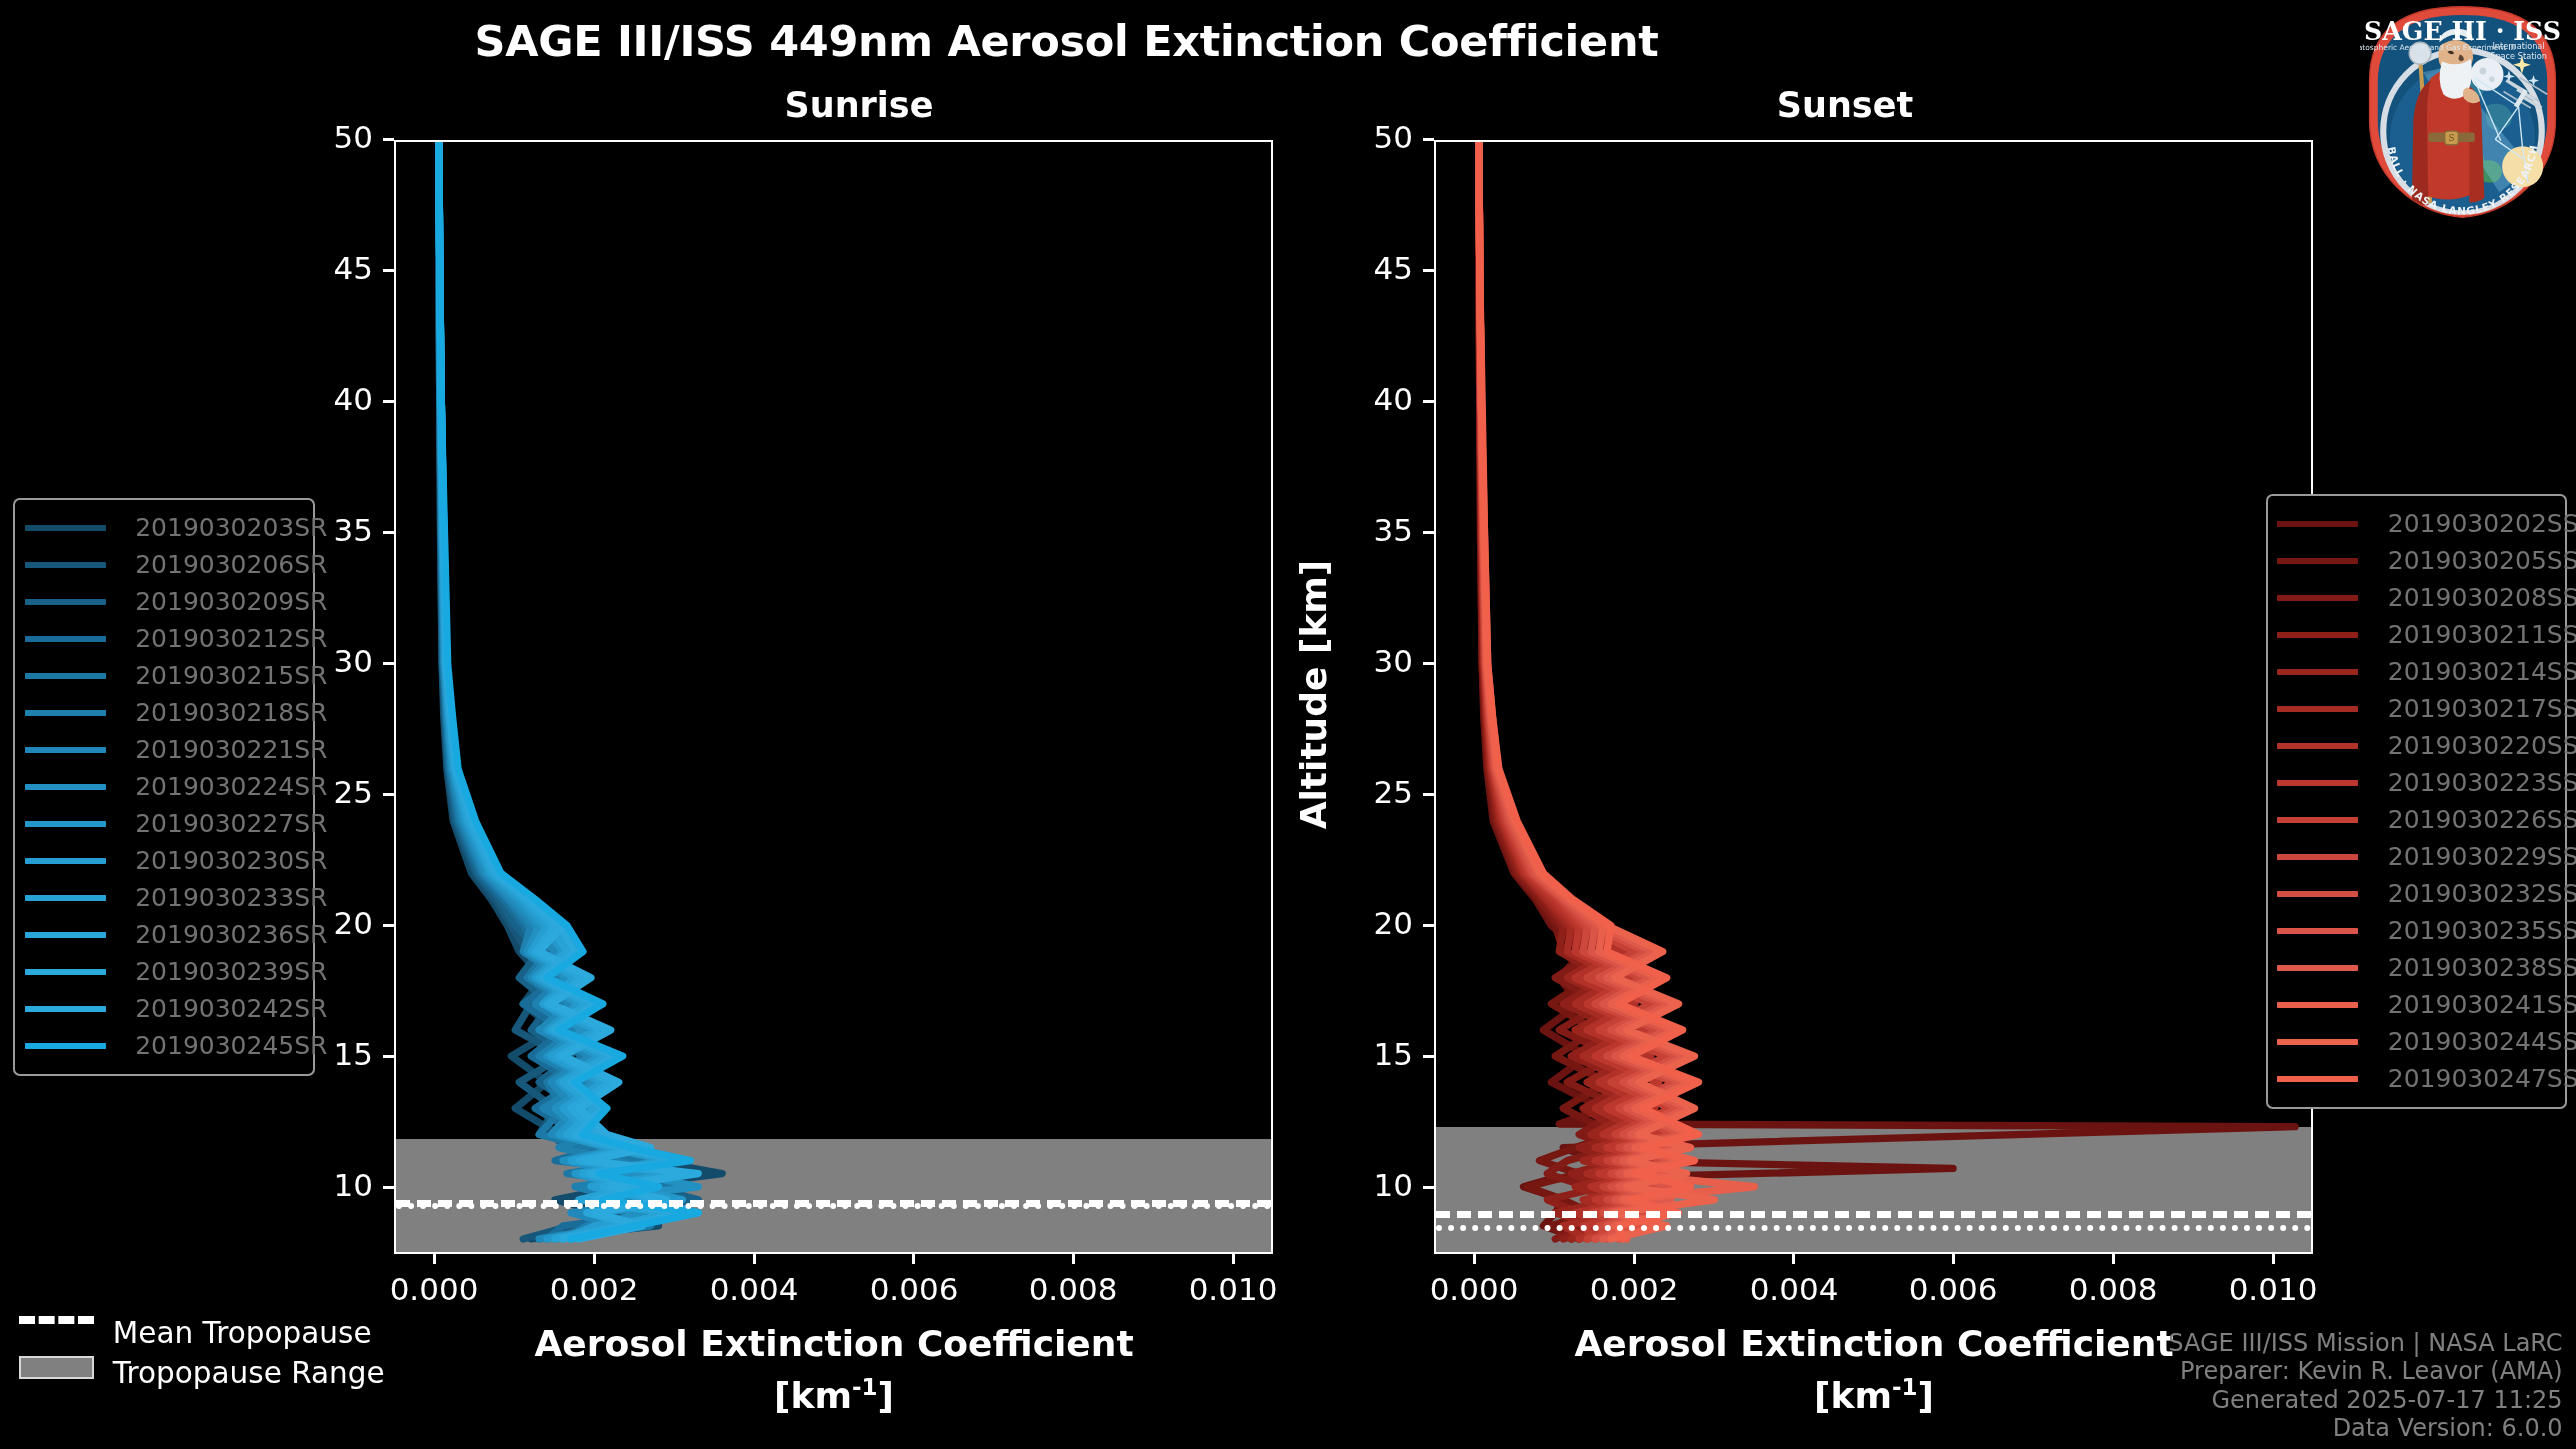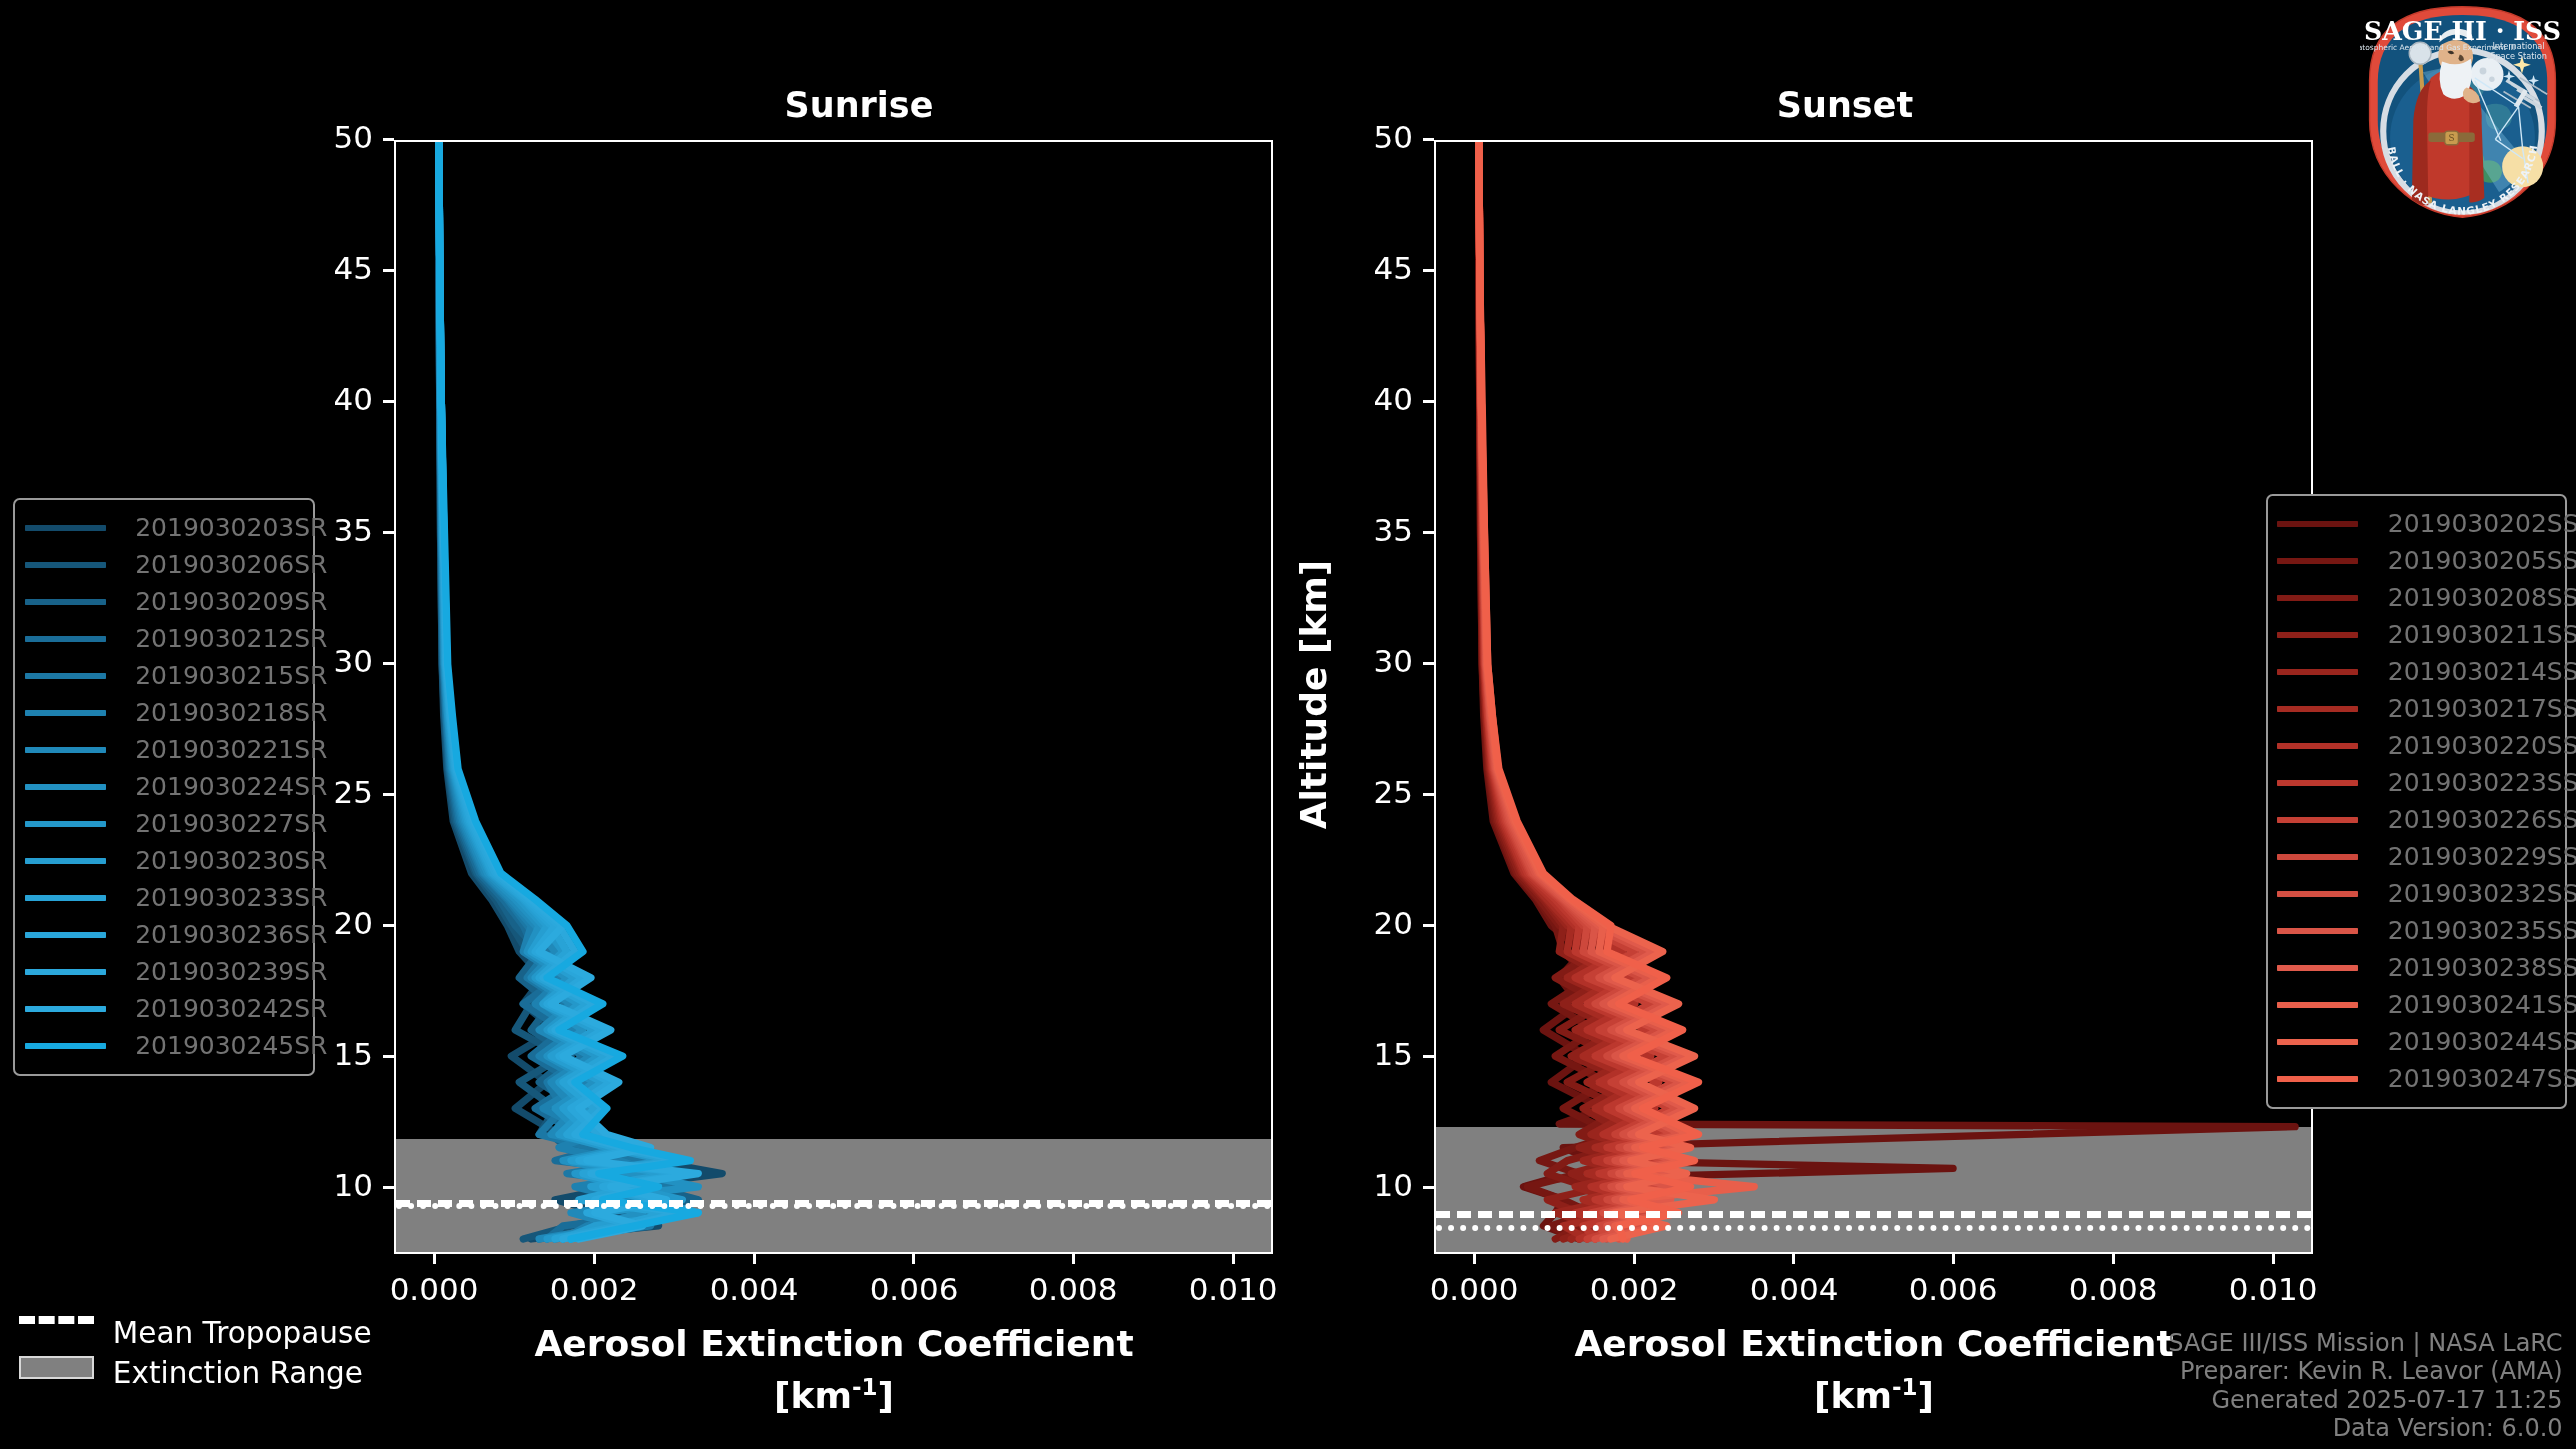--- a/index.html
+++ b/index.html
@@ -206,20 +206,21 @@
     position: absolute;
     left: 2360px; top: 4px;
     width: 205px; height: 216px;
   }
 </style>
 </head>
 <body>
 
 <div id="root">
 
+  <div class="main-title">SAGE III/ISS 449nm Aerosol Extinction Coefficient</div>
   <div class="panel-title" id="panel-title-sunset">Sunset</div>
   <div class="panel-title" id="panel-title-sunrise">Sunrise</div>
 
   <div class="plot-frame" id="plot-sunrise">
     <div class="inner" id="inner-sunrise">
         <div class="tropo-band" style="top: 997px; height: 117px;"></div>
         <svg class="traces" viewBox="0 0 1310 1660" preserveAspectRatio="none">
           <path d="M64.3,0.0 L64.3,195.3 L65.5,390.6 L66.7,585.9 L69.1,781.2 L71.5,859.3 L76.2,937.4 L85.7,1015.5 L113.1,1093.6 L142.9,1132.7 L166.7,1171.8 L184.6,1210.8 L220.3,1249.9 L190.5,1288.9 L238.2,1328.0 L172.7,1367.1 L226.3,1406.1 L178.6,1445.2 L244.1,1484.2 L285.8,1503.8 L381.1,1523.3 L488.3,1542.8 L333.5,1562.4 L238.2,1581.9 L309.6,1601.4 L393.0,1620.9 L202.5,1640.5" fill="none" stroke="#134b6b" stroke-width="11" stroke-linejoin="round" stroke-linecap="round"></path>
           <path d="M64.3,0.0 L64.3,195.3 L65.5,390.6 L66.7,585.9 L69.1,781.2 L72.6,859.3 L77.4,937.4 L88.1,1015.5 L119.1,1093.6 L148.9,1132.7 L172.7,1171.8 L196.5,1210.8 L226.3,1249.9 L202.5,1288.9 L178.6,1328.0 L250.1,1367.1 L184.6,1406.1 L238.2,1445.2 L214.4,1484.2 L333.5,1503.8 L262.0,1523.3 L357.3,1542.8 L428.7,1562.4 L285.8,1581.9 L357.3,1601.4 L262.0,1620.9 L190.5,1640.5" fill="none" stroke="#16577a" stroke-width="11" stroke-linejoin="round" stroke-linecap="round"></path>
           <path d="M64.3,0.0 L64.3,195.3 L65.5,390.6 L67.9,585.9 L70.3,781.2 L73.8,859.3 L78.6,937.4 L90.5,1015.5 L121.5,1093.6 L154.8,1132.7 L178.6,1171.8 L214.4,1210.8 L184.6,1249.9 L232.2,1288.9 L202.5,1328.0 L262.0,1367.1 L214.4,1406.1 L273.9,1445.2 L232.2,1484.2 L256.0,1503.8 L333.5,1523.3 L297.7,1542.8 L381.1,1562.4 L452.5,1581.9 L297.7,1601.4 L333.5,1620.9 L214.4,1640.5" fill="none" stroke="#186289" stroke-width="11" stroke-linejoin="round" stroke-linecap="round"></path>
@@ -470,21 +471,21 @@
     <div class="tl-row">
       <span class="tl-key">
           <span class="tl-dash"></span>
         </span>
       <span class="tl-label">Mean Tropopause</span>
     </div>
     <div class="tl-row">
       <span class="tl-key">
           <span class="tl-box"></span>
         </span>
-      <span class="tl-label">Extinction Range</span>
+      <span class="tl-label">Tropopause Range</span>
     </div>
   </div>
 
   <div id="credits">
     <div>SAGE III/ISS Mission | NASA LaRC</div>
     <div>Preparer: Kevin R. Leavor (AMA)</div>
     <div>Generated 2025-07-17 11:25</div>
     <div>Data Version: 6.0.0</div>
   </div>
 

